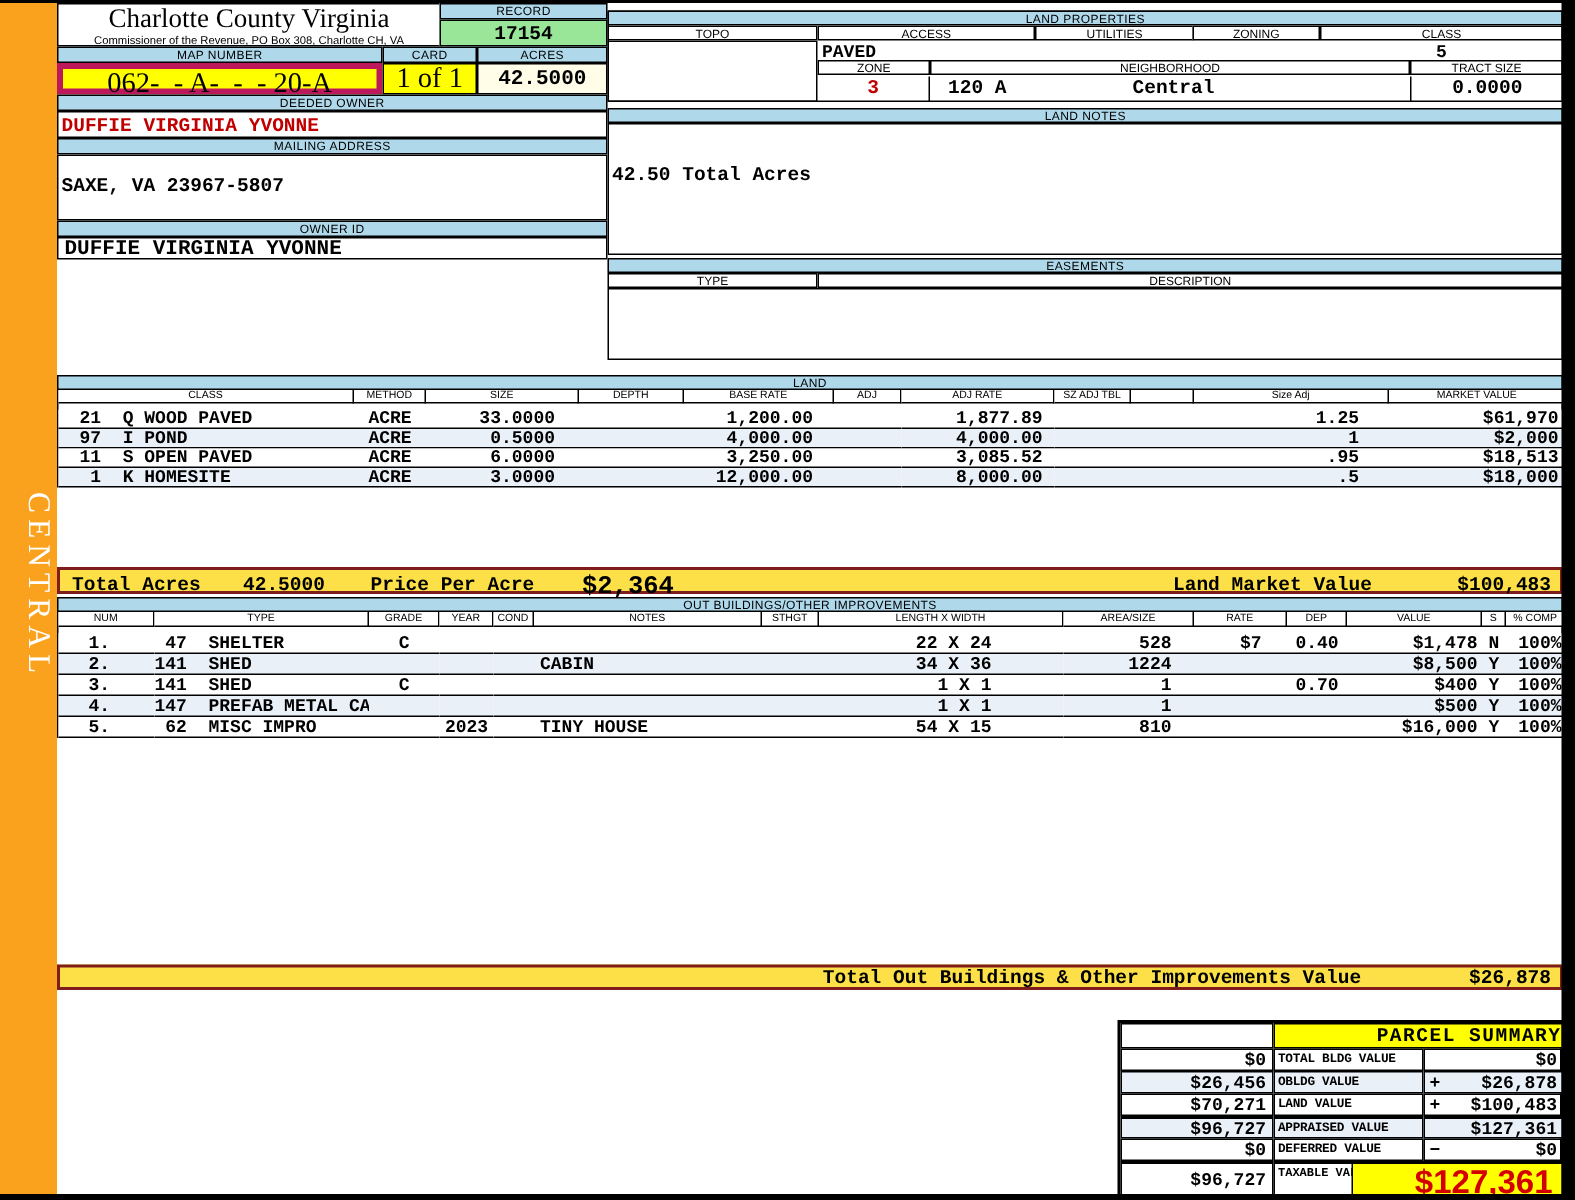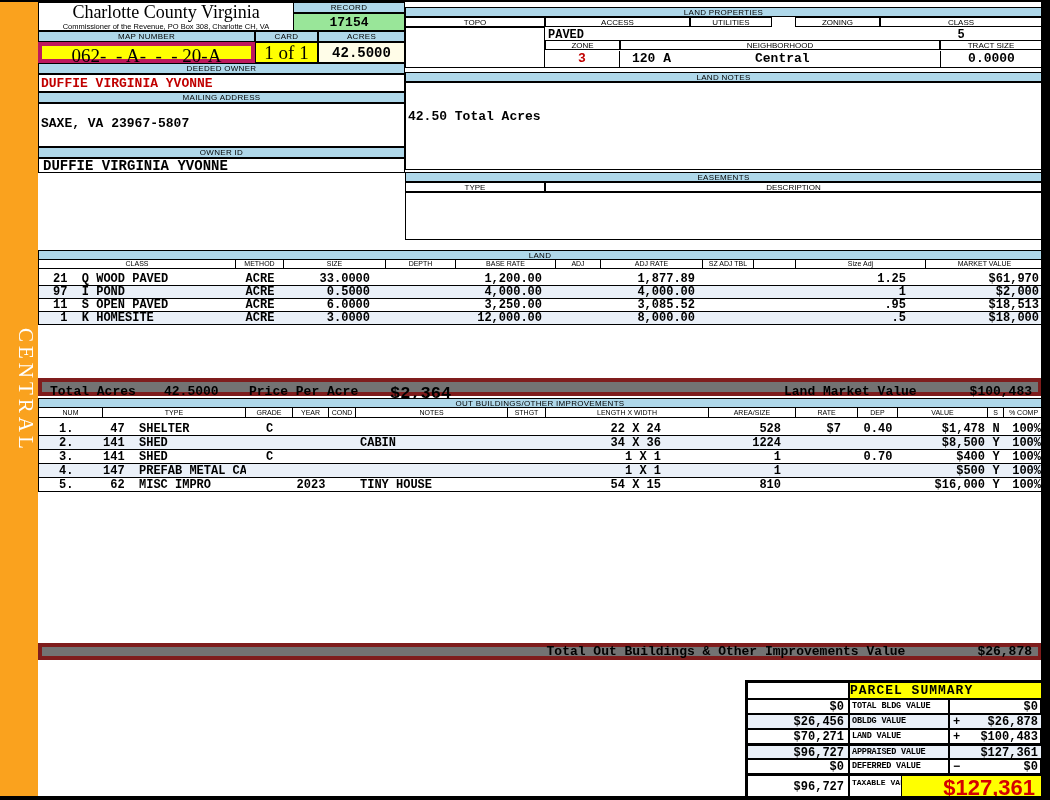--- a/index.html
+++ b/index.html
@@ -37,27 +37,27 @@
   .r0 { background:#ffffff; } .r1 { background:#EAF0F8; }
   .ta-l { text-align:left; } .ta-c { text-align:center; } .ta-r { text-align:right; }
 
   
   .ob-grid { display:grid; grid-template-columns:64px 143px 47px 36px 27px 152px 38px 163px 87px 62px 40px 90px 16px 39px;
              grid-auto-rows:14px; border-left:1px solid #000; border-right:1px solid #000; }
   .ob-grid .lh { height:10px; font-size:7px; text-align:center; line-height:9px;
                  border-right:1px solid #000; border-bottom:1px solid #000; background:#fff; }
   .ob-grid .cell { line-height:14px; }
 
-  .total-row { border:4px solid #7f1d1d; background:#737373; }
+  .total-row { border:2px solid #7f1d1d; background:#fde047; }
 
   
   .ps { display:grid; grid-template-columns:102px 100px 93px; grid-template-rows:17px 15px 15px 15px 15px 15px 24px;
         border:2px solid #000; background:#fff; }
   .ps > div { border:1px solid #000; }
-  .ps-title { grid-column:2 / 4; background:#FFFF00; font-size:13px; text-align:left; line-height:15px; letter-spacing:1px; }
+  .ps-title { grid-column:2 / 4; background:#FFFF00; font-size:13px; text-align:right; line-height:15px; letter-spacing:1px;padding-left:28px; }
   .ps-prev  { font-size:12px; text-align:right; padding-right:4px; line-height:14px; }
   .ps-label { font-size:8.5px; line-height:13px; padding-left:2px; letter-spacing:-0.2px; }
   .ps-val   { font-size:12px; line-height:14px; display:flex; justify-content:space-between; padding:0 3px; }
   .thick-top { border-top:2px solid #000 !important; }
   .ps-taxwrap { grid-column:2 / 4; display:flex; border:1px solid #000; }
   .ps-taxlabel { width:52px; border-right:1px solid #000; font-size:8px; line-height:10px; padding:2px 0 0 2px; }
   .ps-taxval { flex:1; background:#FFFF00; color:#D40000; font-size:22px; font-weight:bold;
                text-align:right; line-height:23px; padding-right:6px; font-family:"Liberation Sans",sans-serif; }
 </style>
 </head>
@@ -88,21 +88,21 @@
   <div class="abs bar" style="left:38px; top:92px; width:367px; height:11px;">MAILING ADDRESS</div>
   <div class="abs box" style="left:38px; top:103px; width:367px; height:44px;">
     <div class="mono" style="font-size:13px; line-height:15px; padding-left:2px; margin-top:12px;">SAXE, VA 23967-5807</div>
   </div>
   <div class="abs bar" style="left:38px; top:147px; width:367px; height:11px;">OWNER ID</div>
   <div class="abs mono box" style="left:38px; top:158px; width:367px; height:15px; font-size:14px; line-height:14px; padding-left:4px;">DUFFIE VIRGINIA YVONNE</div>
 
   <div class="abs bar" style="left:405px; top:7px; width:637px; height:10px;">LAND PROPERTIES</div>
   <div class="abs hdr" style="left:405px; top:17px; width:140px; height:10px;">TOPO</div>
   <div class="abs hdr" style="left:545px; top:17px; width:145px; height:10px;">ACCESS</div>
-  <div class="abs hdr" style="left:690px; top:17px; width:82px; height:10px;">UTILITIES</div>
+  <div class="abs hdr" style="left:690px; top:17px; width:106px; height:10px;">UTILITIES</div>
   <div class="abs hdr" style="left:795px; top:17px; width:85px; height:10px;">ZONING</div>
   <div class="abs hdr" style="left:880px; top:17px; width:162px; height:10px;">CLASS</div>
   <div class="abs box" style="left:405px; top:27px; width:140px; height:41px;"></div>
   <div class="abs mono" style="left:548px; top:28px; font-size:12px;">PAVED</div>
   <div class="abs mono" style="left:880px; top:28px; width:162px; font-size:12px; text-align:center;">5</div>
   <div class="abs hdr" style="left:545px; top:40px; width:75px; height:10px;">ZONE</div>
   <div class="abs hdr" style="left:620px; top:40px; width:320px; height:10px;">NEIGHBORHOOD</div>
   <div class="abs hdr" style="left:940px; top:40px; width:102px; height:10px;">TRACT SIZE</div>
   <div class="abs mono red" style="left:545px; top:51px; width:75px; height:17px; font-size:13px; text-align:center; border-right:1px solid #000;">3</div>
   <div class="abs mono" style="left:632px; top:51px; font-size:13px;">120 A</div>

